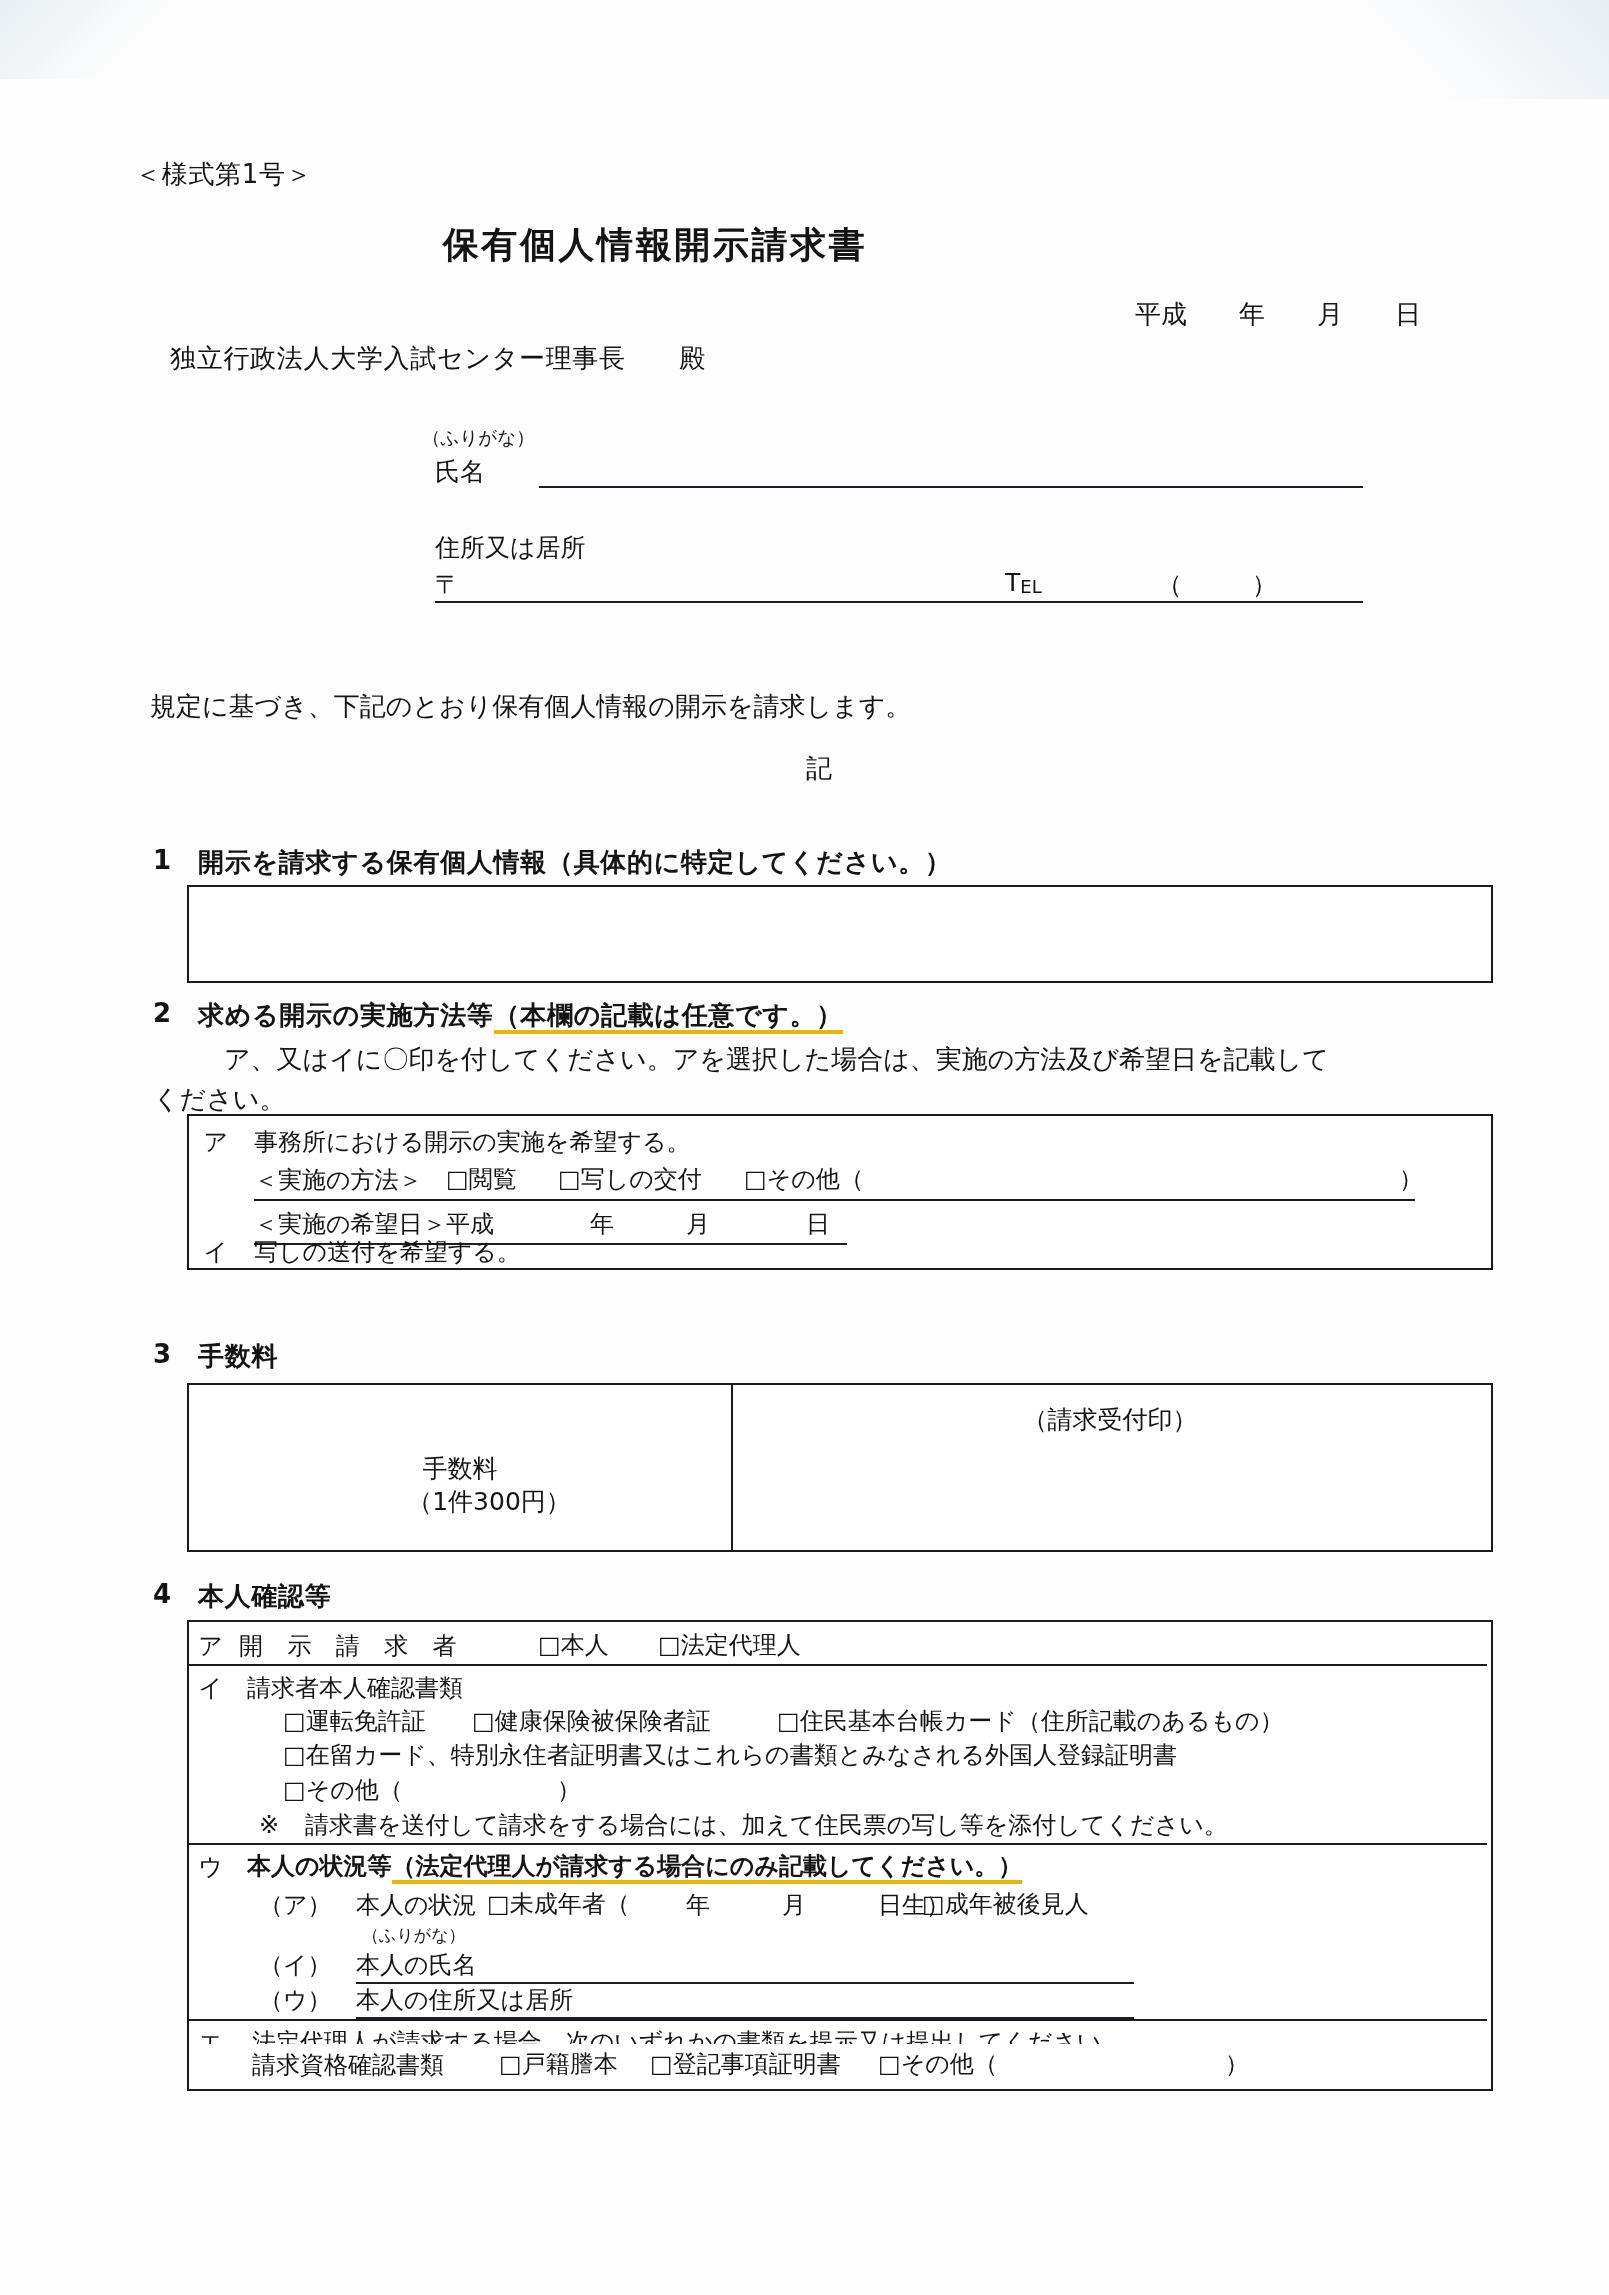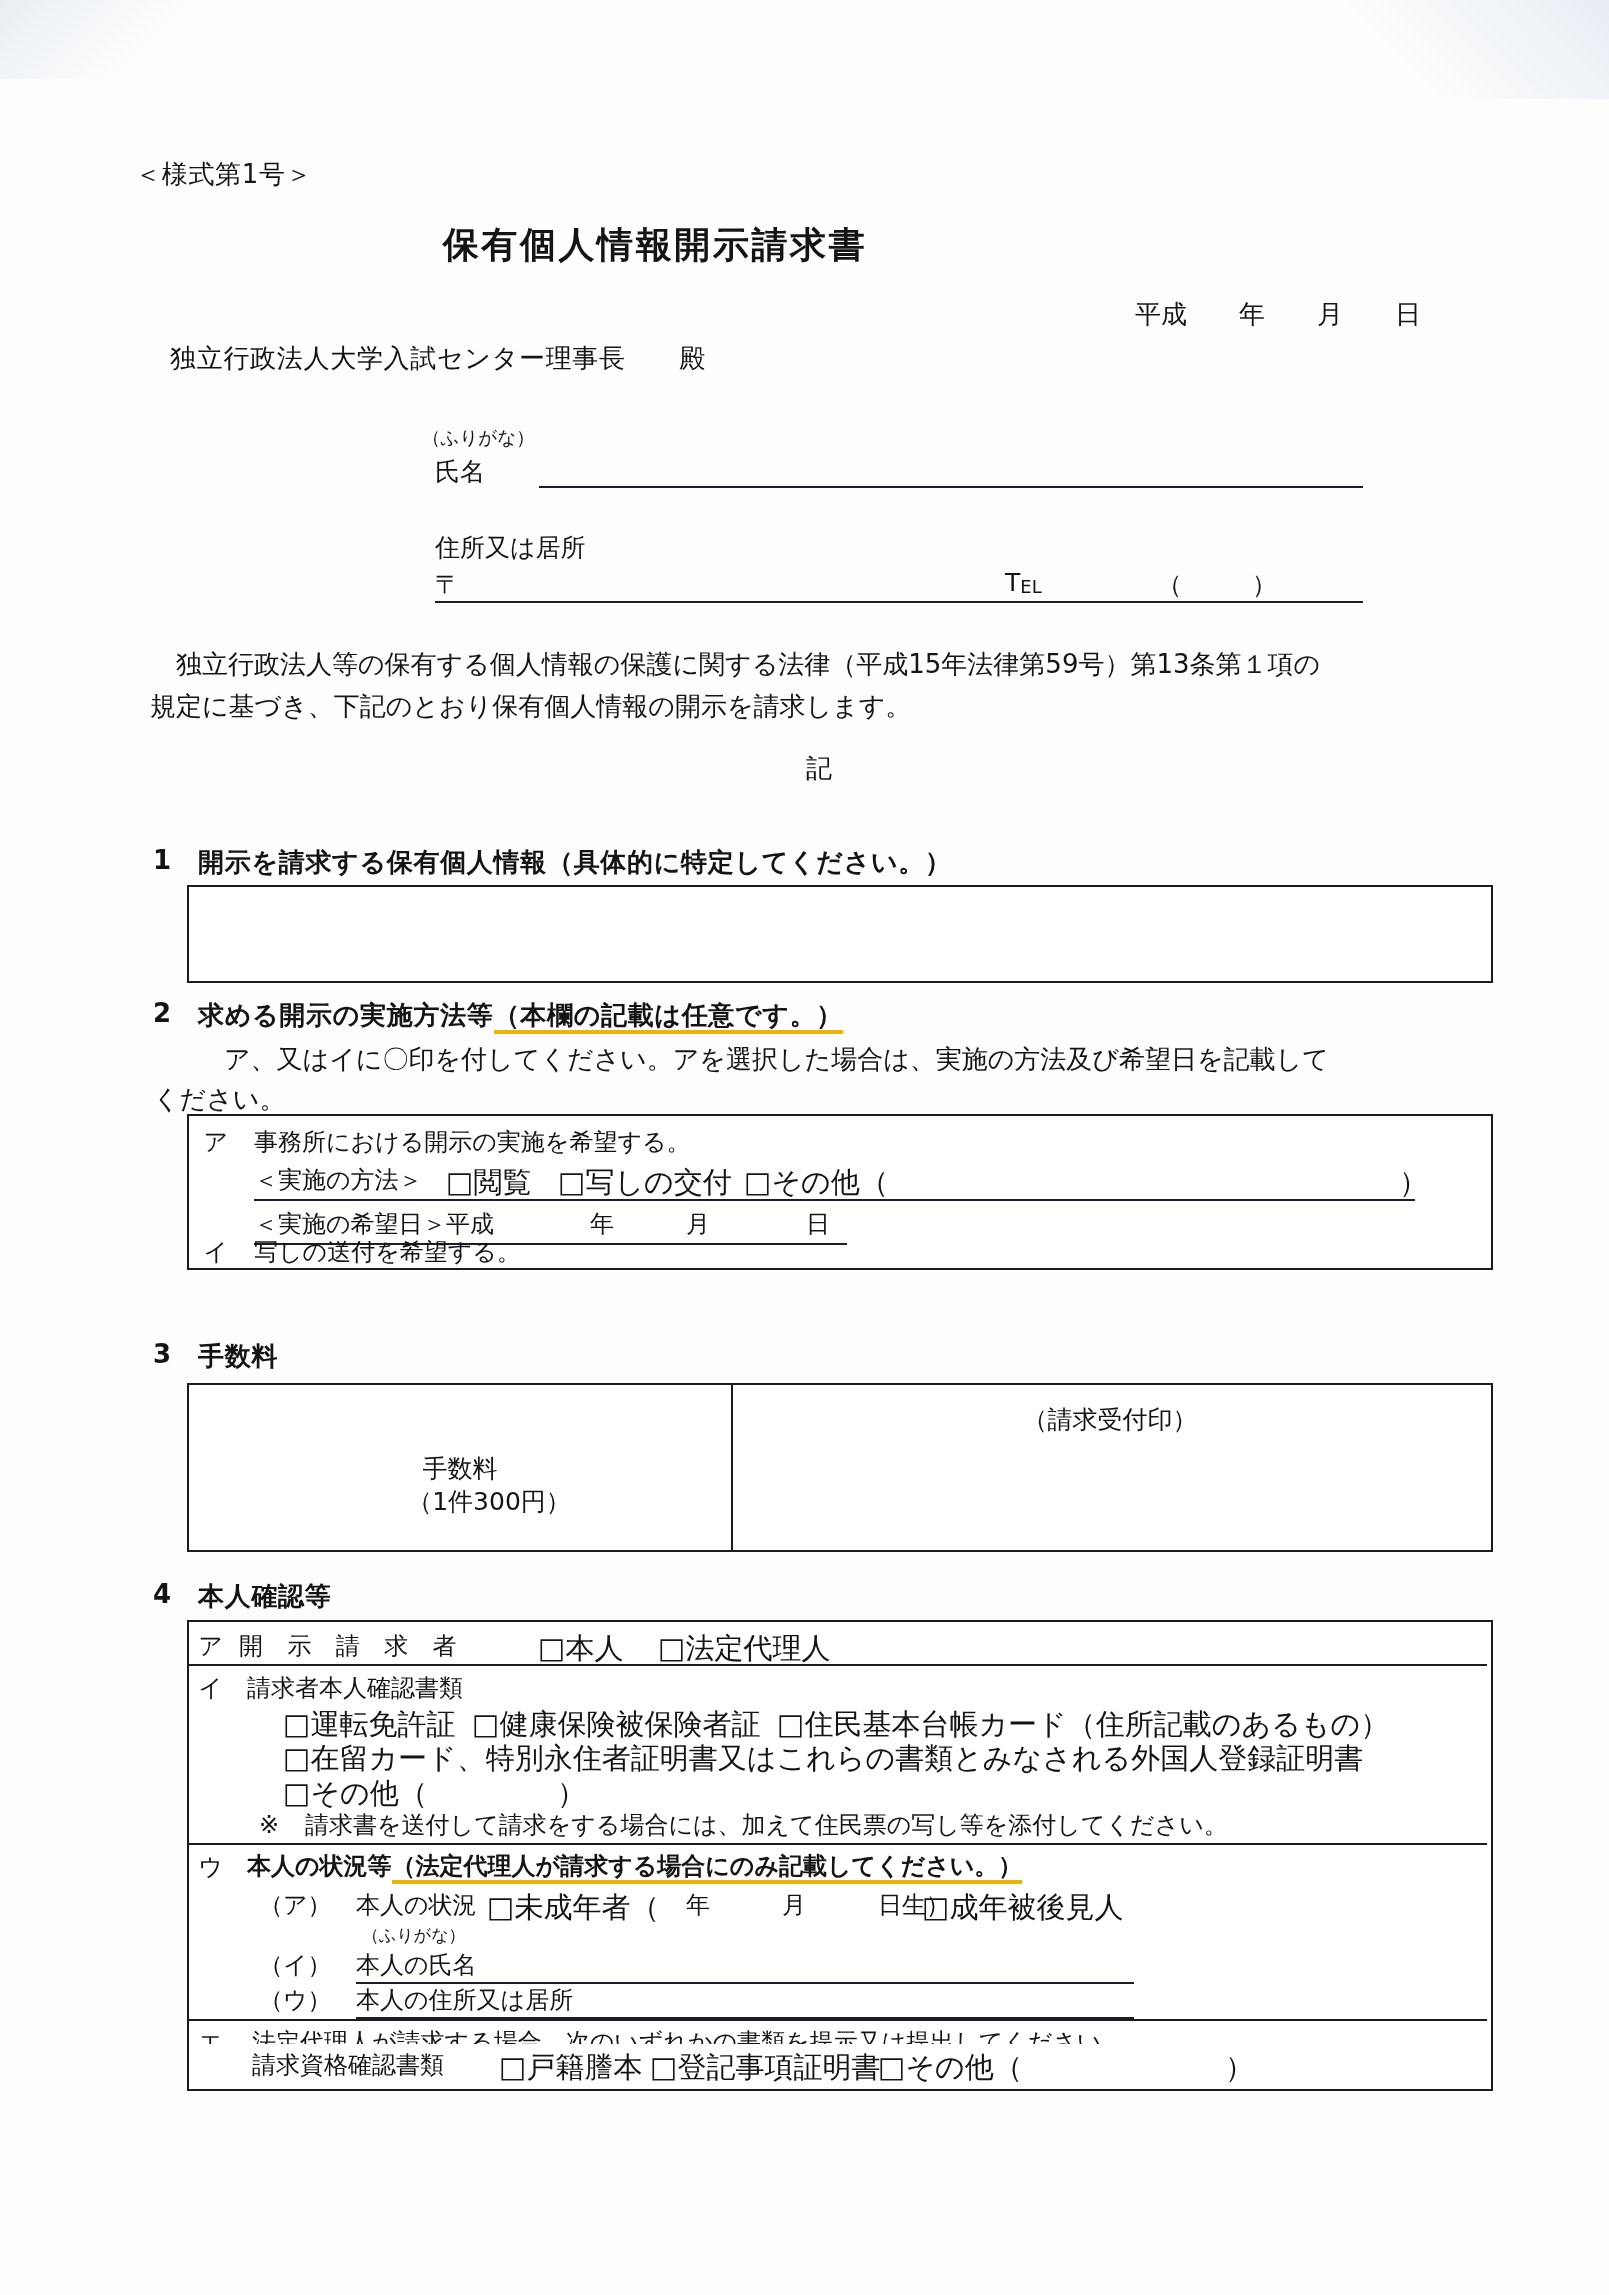--- a/index.html
+++ b/index.html
@@ -47,21 +47,21 @@
   .u-line { border-bottom:4px solid #eab308; }
 
   
   .rule { position:absolute; height:0; border-bottom:2px solid #1d1d2a; }
 
   
   .box { position:absolute; border:2px solid #1b1b1b; background:#ffffff; }
   .hdiv { position:absolute; height:0; border-bottom:2px solid #1b1b1b; }
   .vdiv { position:absolute; width:0; border-left:2px solid #1b1b1b; }
 
-  .cb { font-size:29px; }
+  .cb { font-size:24px; }
   .spaced { letter-spacing:9.2px;font-family:Liberation Serif, serif; }
 </style>
 </head>
 <body>
 
 <div class="page">
 
   <div class="scan-tint-tl"></div>
   <div class="scan-tint-tr"></div>
 
@@ -82,21 +82,20 @@
 
   <div class="abs t-field nowrap" style="left:435px; top:568px;">〒</div>
 
   <div class="abs nowrap" style="left:1005px; top:568px; font-size:25px;"><span>T</span><span style="font-size:18px; position:relative; top:2px;">EL</span></div>
 
   <div class="abs t-field nowrap" style="left:1157px; top:568px;">（</div>
   <div class="abs t-field nowrap" style="left:1252px; top:568px;">）</div>
 
   <div class="rule" style="left:435px; top:601px; width:928px;"></div>
 
-  <div class="abs t-body nowrap" style="left:150px; top:645px;">　独立行政法人等の保有する個人情報の保護に関する法律（平成15年法律第59号）第13条第１項の</div>
   <div class="abs t-body nowrap" style="left:150px; top:687px;">規定に基づき、下記のとおり保有個人情報の開示を請求します。</div>
 
   <div class="abs t-kichu nowrap" style="left:0; top:751px; width:1609px; text-align:center; padding-left:14.5px;">記</div>
 
   <div class="abs t-secnum nowrap" style="left:153px; top:845px;">1</div>
   <div class="abs t-sechead nowrap" style="left:198px; top:845px;">開示を請求する保有個人情報（具体的に特定してください。）</div>
 
   <div class="box" style="left:187px; top:885px; width:1302px; height:94px;">
     <div class="abs t-inbox nowrap" style="left:14.5px; top:10.5px;"></div>
   </div>

